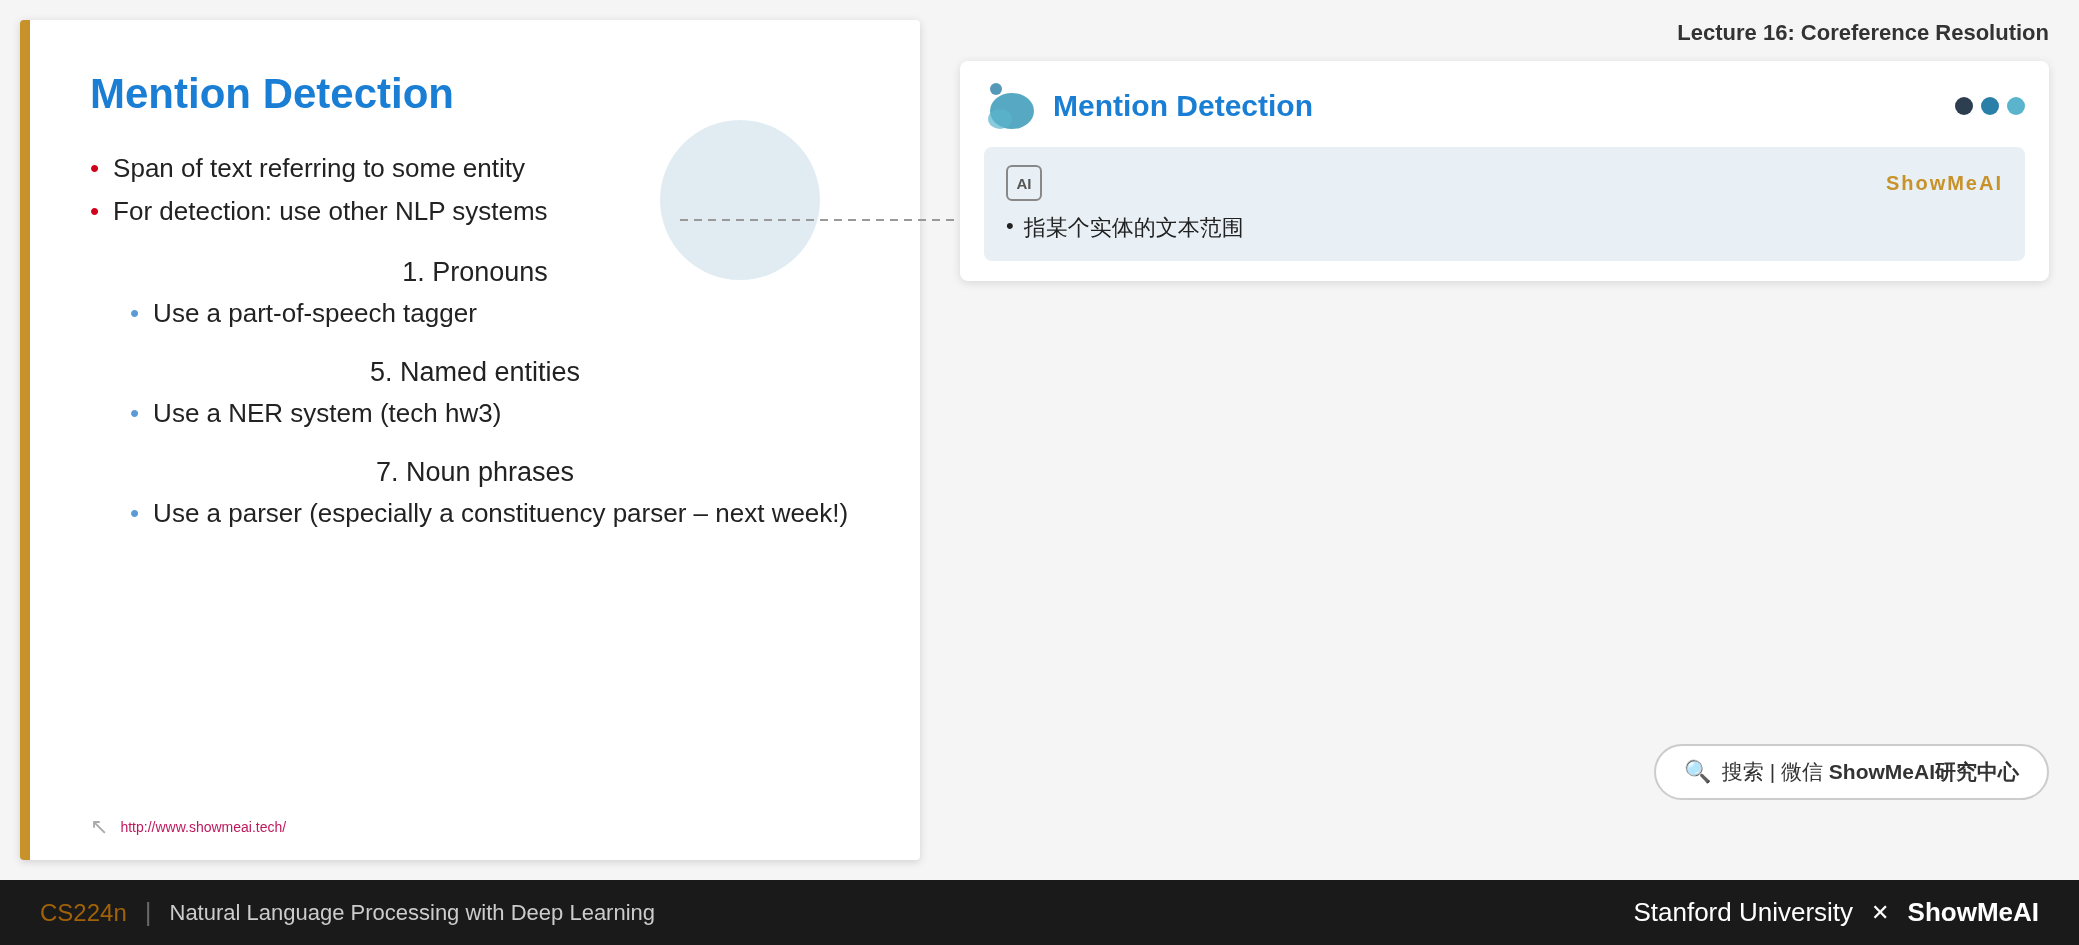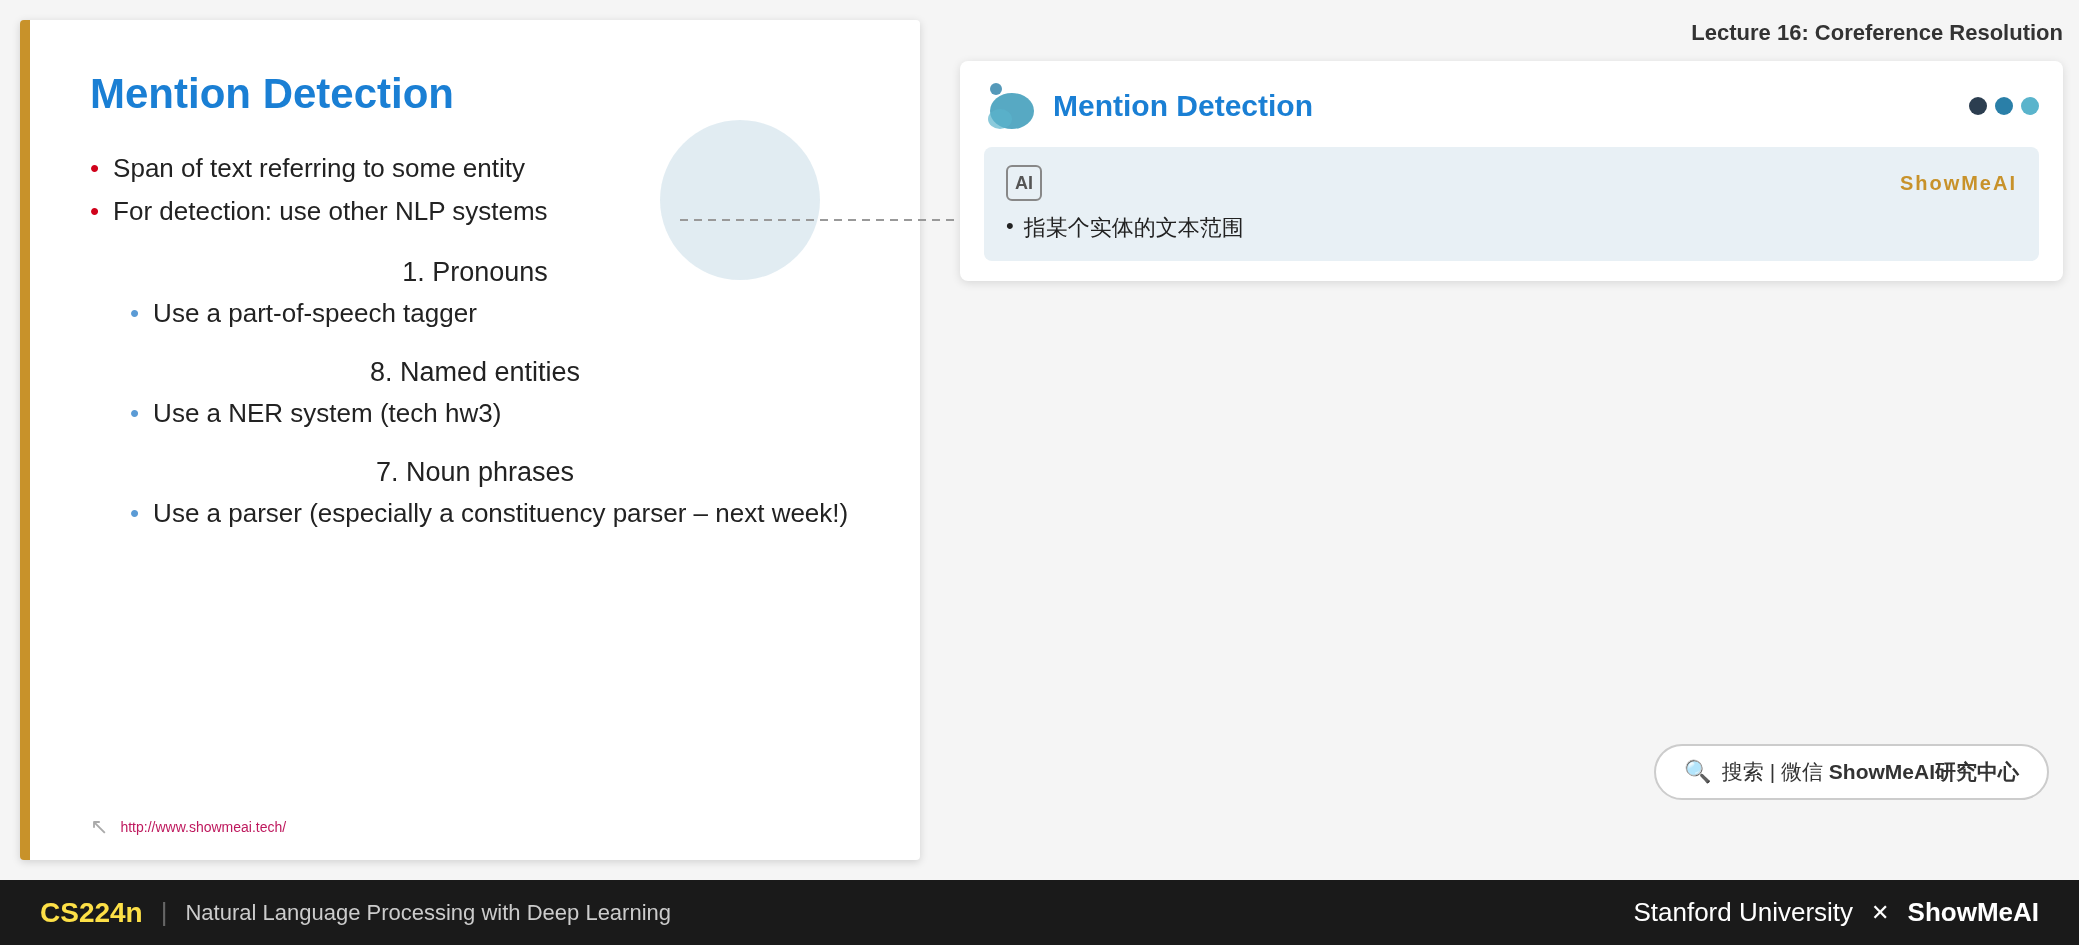--- a/index.html
+++ b/index.html
@@ -122,21 +122,21 @@
     .slide-footer-url {
       color: #be185d;
       font-size: 14px;
     }
 
     
     .right-panel {
       flex: 1;
       display: flex;
       flex-direction: column;
-      padding: 10px 16px 20px 40px;
+      padding: 10px 30px 20px 40px;
       position: relative;
     }
 
     .lecture-title {
       text-align: right;
       font-size: 22px;
       font-weight: 600;
       color: #333;
       padding: 10px 0 15px 0;
     }
@@ -271,23 +271,23 @@
       flex-shrink: 0;
     }
 
     .bottom-left {
       display: flex;
       align-items: center;
       gap: 18px;
     }
 
     .course-code {
-      color: #fde047;
-      font-size: 28px;
-      font-weight: 700;
+      color: #a16207;
+      font-size: 24px;
+      font-weight: 400;
     }
 
     .divider-bar {
       color: #666;
       font-size: 26px;
     }
 
     .course-name {
       color: #ccc;
       font-size: 22px;
@@ -340,21 +340,21 @@
           <li>Span of text referring to some entity</li>
           <li>For detection: use other NLP systems</li>
         </ul>
 
         <div class="numbered-section">
           <div class="numbered-heading">1. Pronouns</div>
           <div class="sub-bullet">Use a part-of-speech tagger</div>
         </div>
 
         <div class="numbered-section">
-          <div class="numbered-heading">8. Named entities</div>
+          <div class="numbered-heading">5. Named entities</div>
           <div class="sub-bullet">Use a NER system (tech hw3)</div>
         </div>
 
         <div class="numbered-section">
           <div class="numbered-heading">7. Noun phrases</div>
           <div class="sub-bullet">Use a parser (especially a constituency parser – next week!)</div>
         </div>
       </div>
 
       <div class="slide-footer">
@@ -384,21 +384,21 @@
           <div class="dots-row">
             <div class="dot dot-dark"></div>
             <div class="dot dot-teal"></div>
             <div class="dot dot-light-teal"></div>
           </div>
         </div>
 
         <div class="annotation-card">
           <div class="annotation-header">
             <div class="ai-icon">
-              <span style="font-size:18px; font-weight:600;">AI</span>
+              <span style="font-size:15px; font-weight:600;">AI</span>
             </div>
             <span class="showmeai-brand">ShowMeAI</span>
           </div>
           <div class="annotation-text">
             <span class="annotation-bullet">•</span>
             <span>指某个实体的文本范围</span>
           </div>
         </div>
       </div>
 

